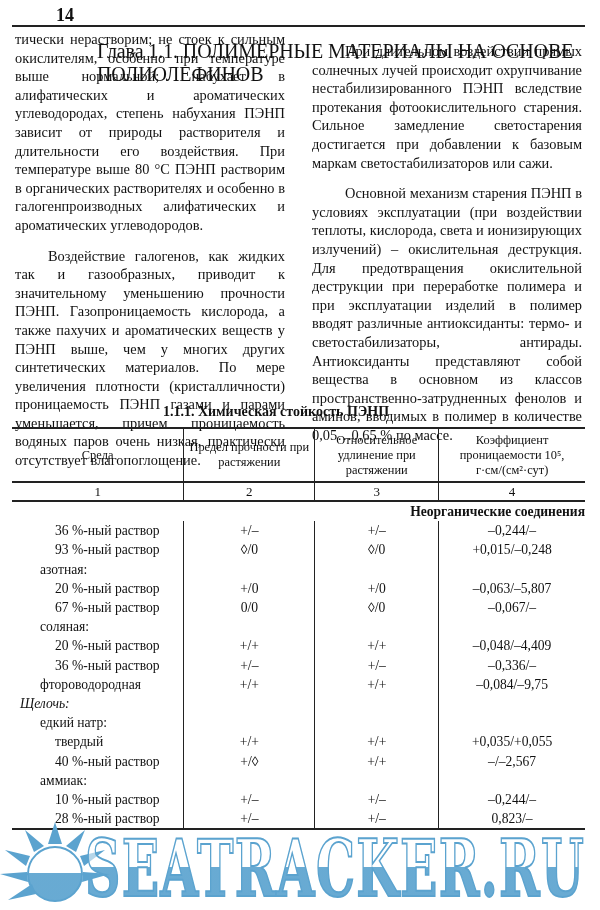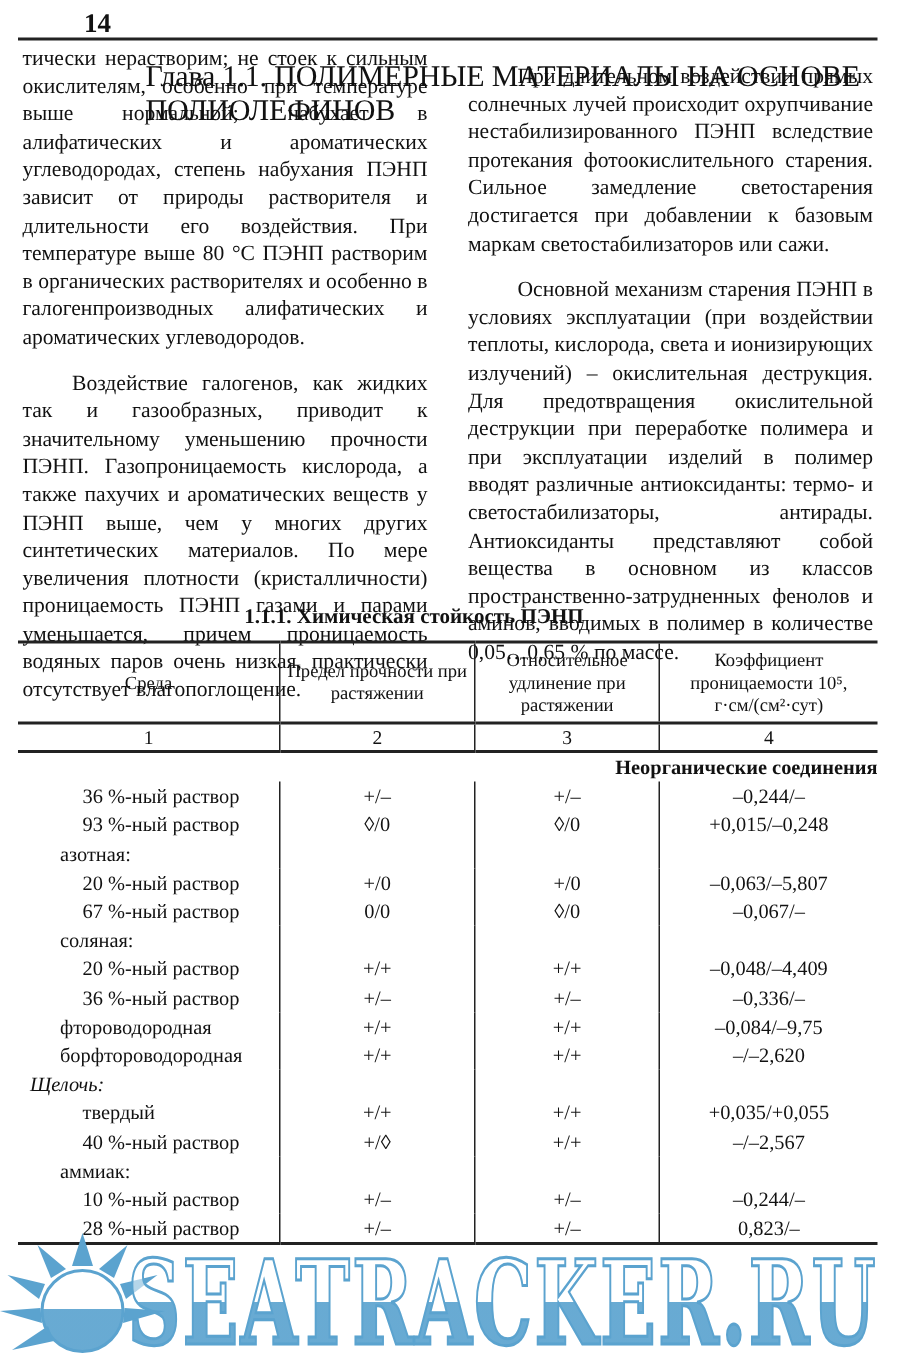--- a/index.html
+++ b/index.html
@@ -144,27 +144,27 @@
         <td class="vr center">+/–</td>
         <td class="center">–0,336/–</td>
       </tr>
       <tr>
         <td class="vr lvl1">фтороводородная</td>
         <td class="vr center">+/+</td>
         <td class="vr center">+/+</td>
         <td class="center">–0,084/–9,75</td>
       </tr>
       <tr>
-        <td class="vr lvl1">борфтороводородная</td>
-        <td class="vr center">+/+</td>
-        <td class="vr center">+/+</td>
-        <td class="center">–/–2,620</td>
-      </tr>
-      <tr>
         <td class="vr lvl0">Щелочь:</td>
+        <td class="vr center"></td>
+        <td class="vr center"></td>
+        <td class="center"></td>
+      </tr>
+      <tr>
+        <td class="vr lvl1">едкий натр:</td>
         <td class="vr center"></td>
         <td class="vr center"></td>
         <td class="center"></td>
       </tr>
       <tr>
         <td class="vr lvl2">твердый</td>
         <td class="vr center">+/+</td>
         <td class="vr center">+/+</td>
         <td class="center">+0,035/+0,055</td>
       </tr>

